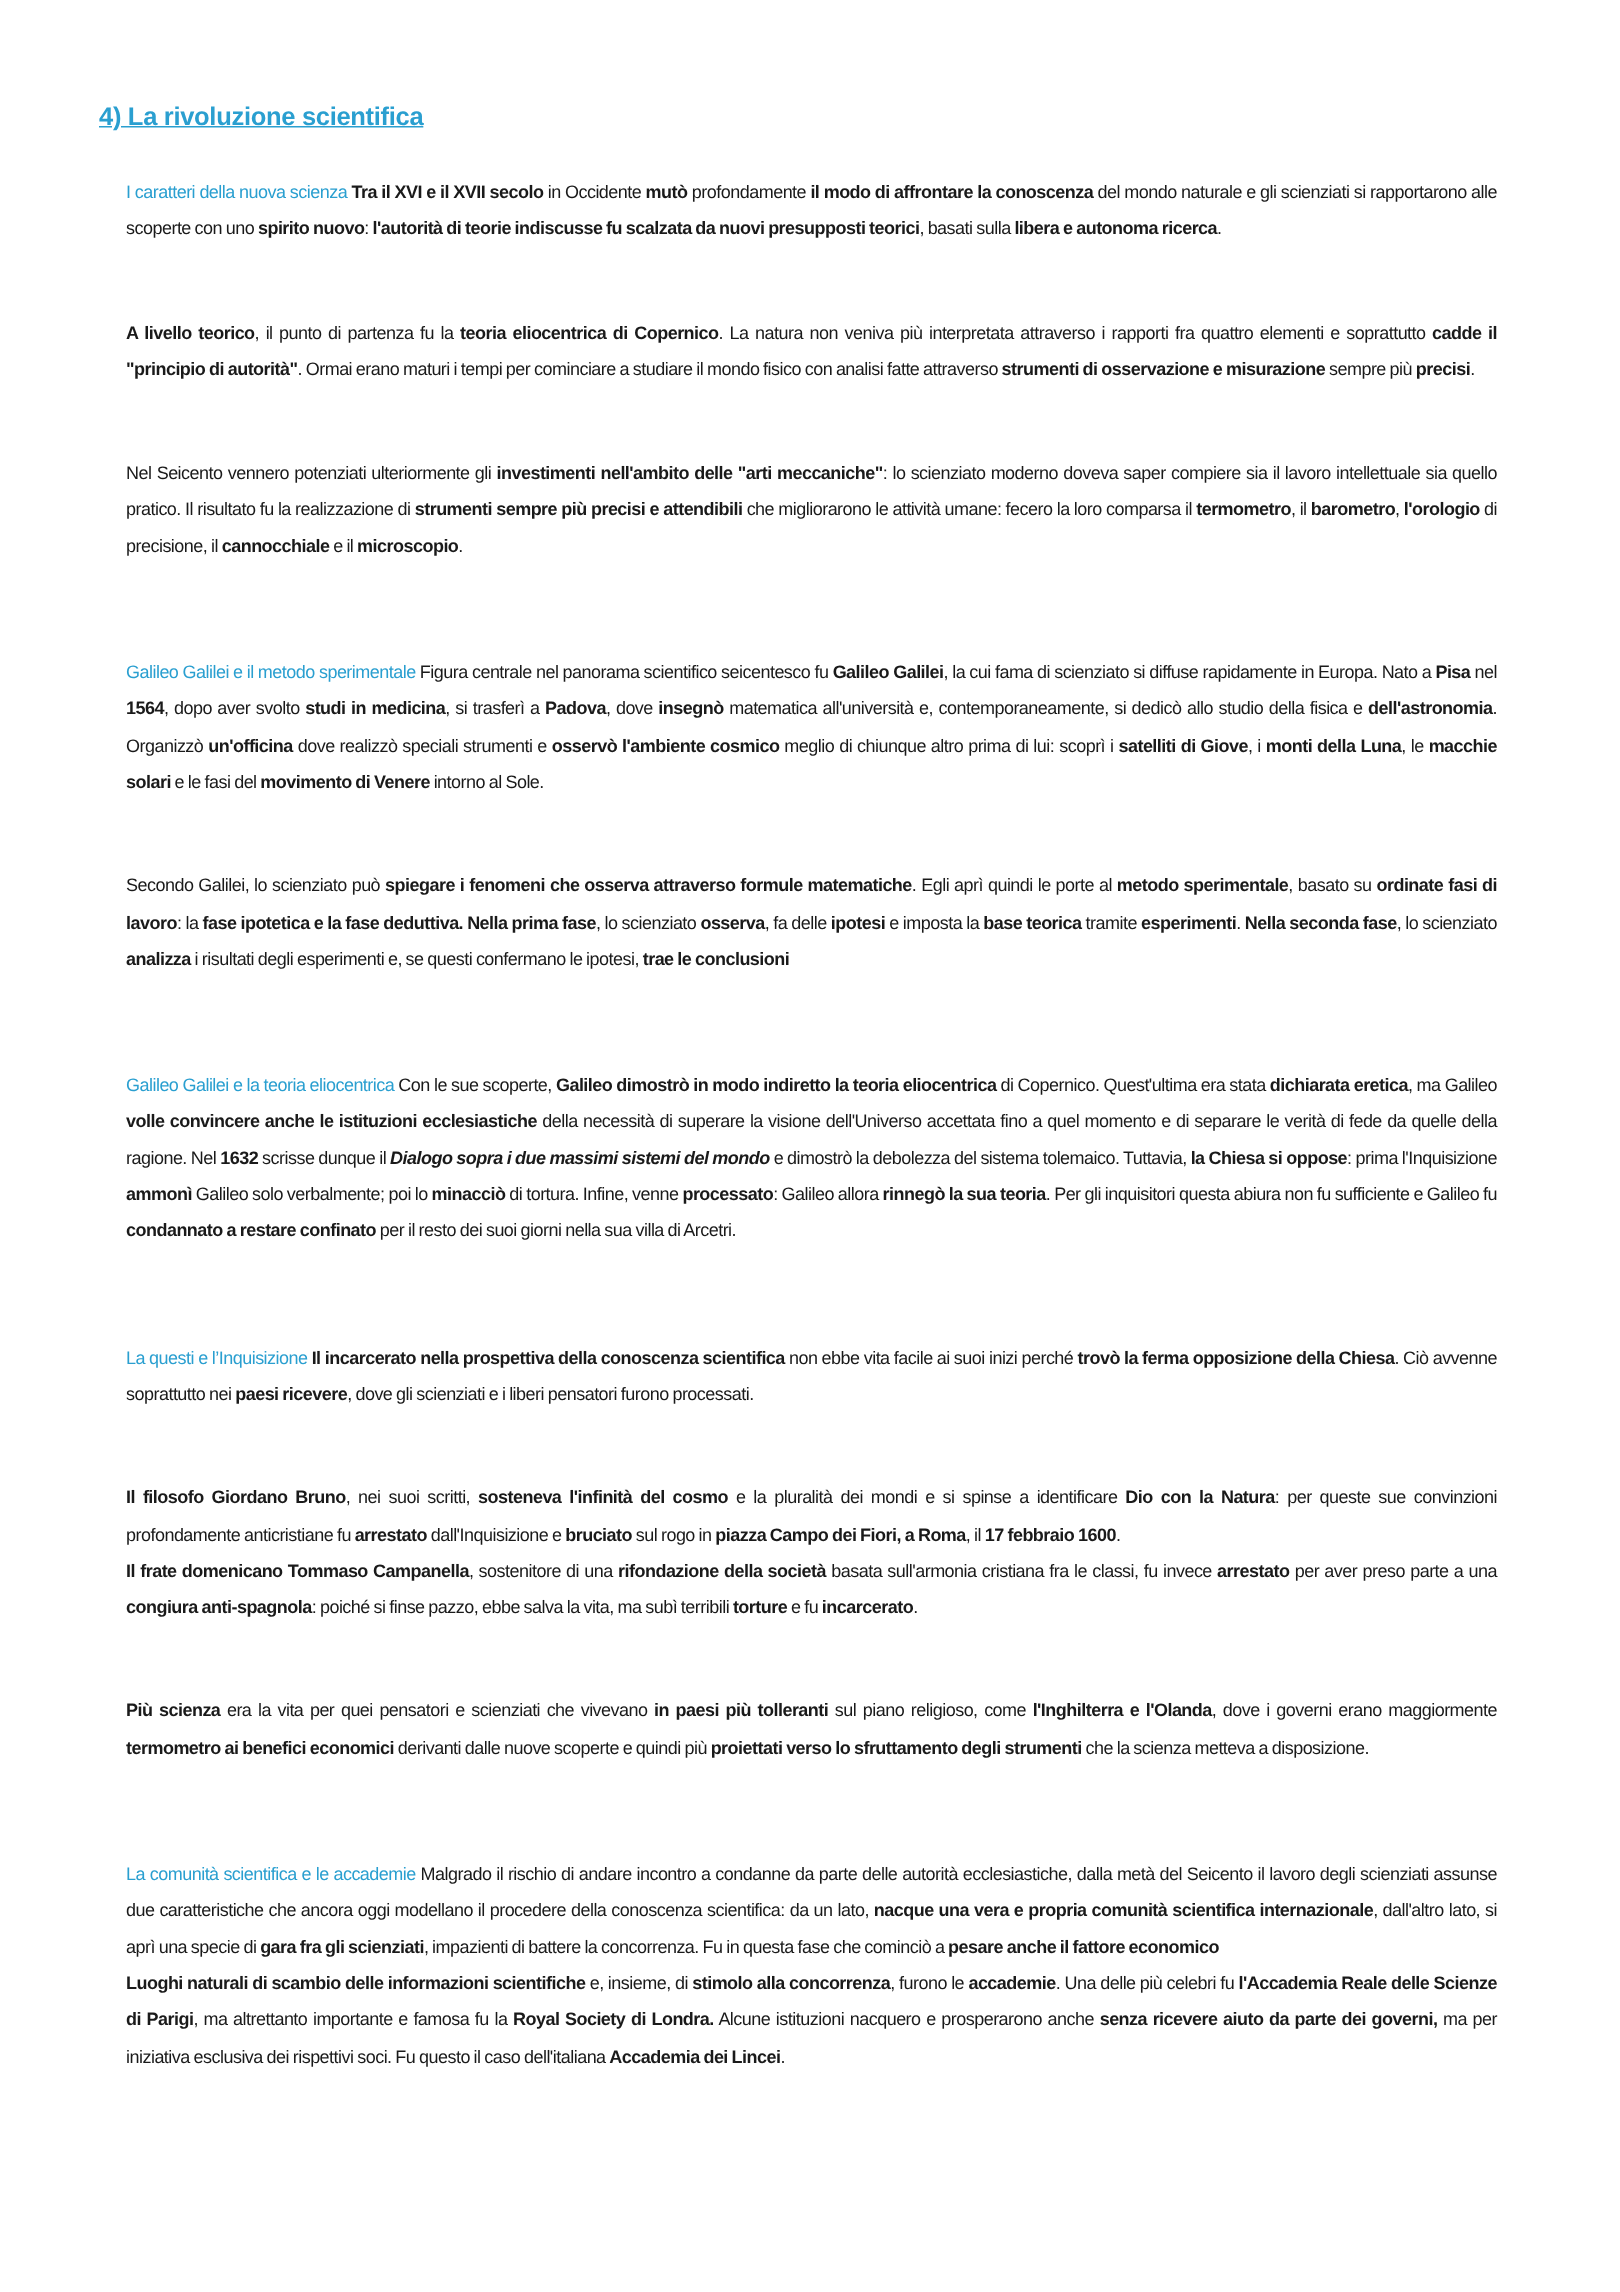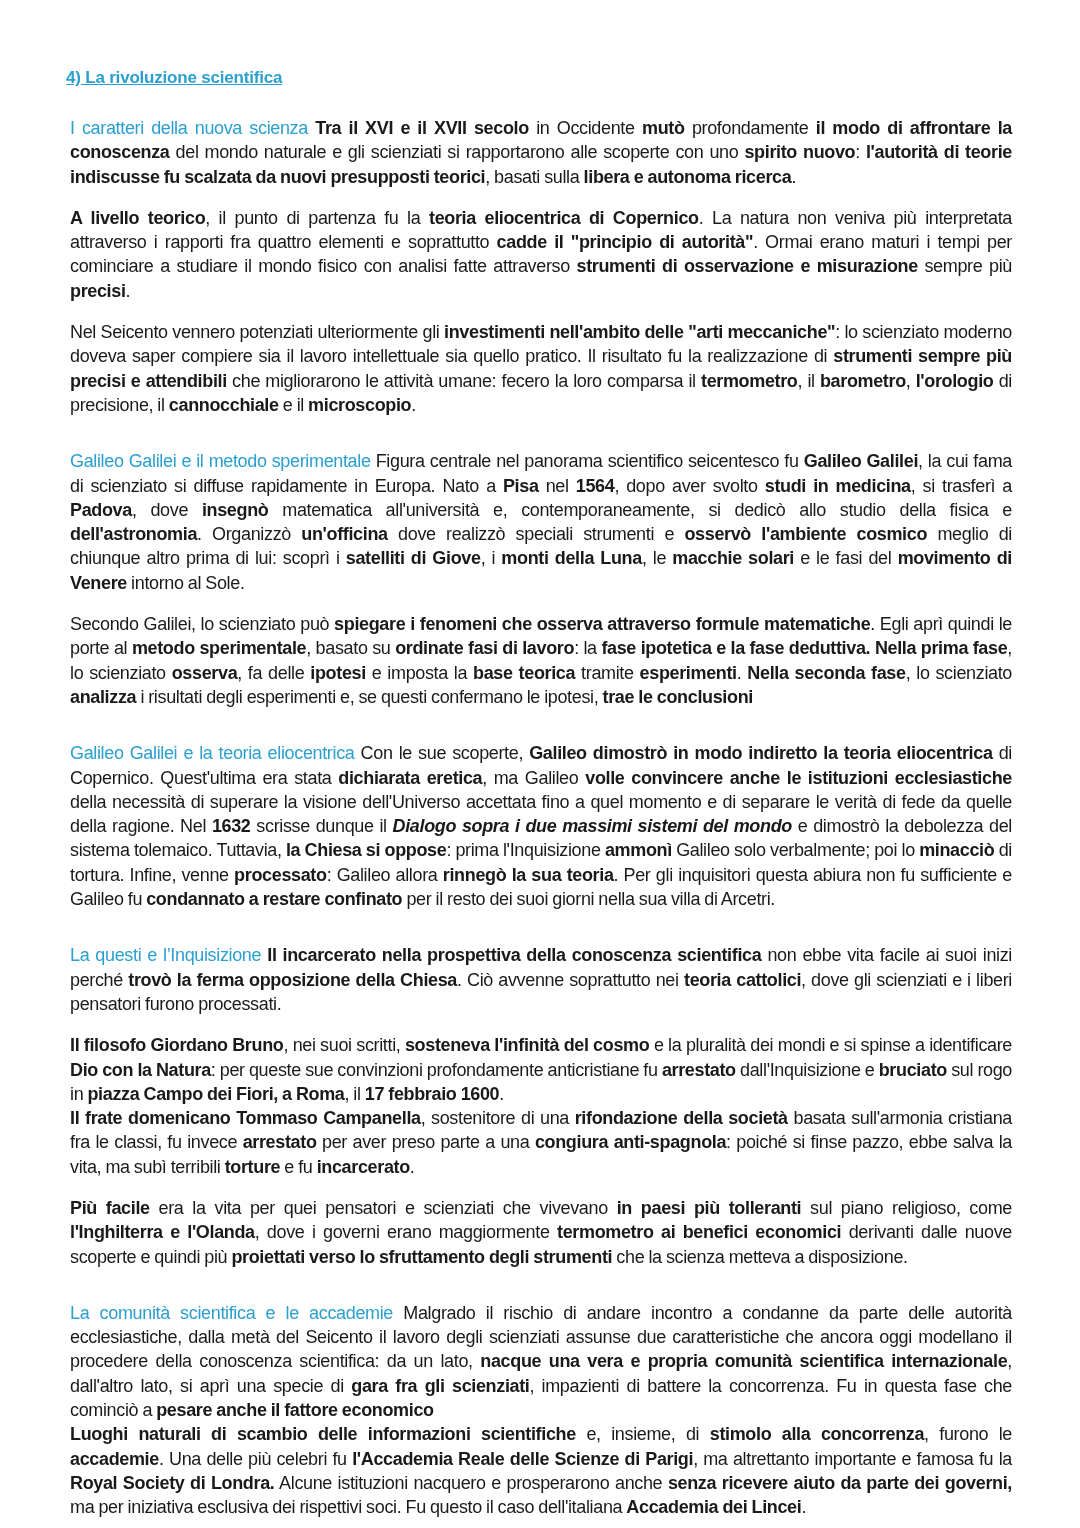--- a/index.html
+++ b/index.html
@@ -11,21 +11,21 @@
   .page { position: relative; width: 1080px; height: 1096px; }
   .content {
     position: absolute; left: 66px; top: 66px; width: 950px;
   }
   .title {
     font-size: 17px; font-weight: bold; color: #2a9fd0;
     text-decoration: underline; margin: 0 0 26px 0; line-height: 24px;
     letter-spacing: -0.2px;
   }
   p {
-    margin: 4px; font-size: 18px; line-height: 24.3px; text-align: justify;
+    margin: 18px; font-size: 12px; line-height: 24.3px; text-align: justify;
     letter-spacing: -0.35px; word-spacing: -0.5px;
   }
   .gap-s { height: 9px; }
   .gap-l { height: 24px; }
   .h { color: #2a9fd0; }
   b { font-weight: bold; }
   i { }
 </style>
 </head>
 <body>
@@ -47,25 +47,25 @@
           <p><span class="h">Galileo Galilei e il metodo sperimentale</span> Figura centrale nel panorama scientifico seicentesco fu <b>Galileo Galilei</b>, la cui fama di scienziato si diffuse rapidamente in Europa. Nato a <b>Pisa</b> nel <b>1564</b>, dopo aver svolto <b>studi in medicina</b>, si trasferì a <b>Padova</b>, dove <b>insegnò</b> matematica all'università e, contemporaneamente, si dedicò allo studio della fisica e <b>dell'astronomia</b>. Organizzò <b>un'officina</b> dove realizzò speciali strumenti e <b>osservò l'ambiente cosmico</b> meglio di chiunque altro prima di lui: scoprì i <b>satelliti di Giove</b>, i <b>monti della Luna</b>, le <b>macchie solari</b> e le fasi del <b>movimento di Venere</b> intorno al Sole.</p>
           <div class="gap-s"></div>
           <p>Secondo Galilei, lo scienziato può <b>spiegare i fenomeni che osserva attraverso formule matematiche</b>. Egli aprì quindi le porte al <b>metodo sperimentale</b>, basato su <b>ordinate fasi di lavoro</b>: la <b>fase ipotetica e la fase deduttiva. Nella prima fase</b>, lo scienziato <b>osserva</b>, fa delle <b>ipotesi</b> e imposta la <b>base teorica</b> tramite <b>esperimenti</b>. <b>Nella seconda fase</b>, lo scienziato <b>analizza</b> i risultati degli esperimenti e, se questi confermano le ipotesi, <b>trae le conclusioni</b></p>
         </div>
         <div class="gap-l"></div>
         <div>
           <p><span class="h">Galileo Galilei e la teoria eliocentrica</span> Con le sue scoperte, <b>Galileo dimostrò in modo indiretto la teoria eliocentrica</b> di Copernico. Quest'ultima era stata <b>dichiarata eretica</b>, ma Galileo <b>volle convincere anche le istituzioni ecclesiastiche</b> della necessità di superare la visione dell'Universo accettata fino a quel momento e di separare le verità di fede da quelle della ragione. Nel <b>1632</b> scrisse dunque il <b><i>Dialogo sopra i due massimi sistemi del mondo</i></b> e dimostrò la debolezza del sistema tolemaico. Tuttavia, <b>la Chiesa si oppose</b>: prima l'Inquisizione <b>ammonì</b> Galileo solo verbalmente; poi lo <b>minacciò</b> di tortura. Infine, venne <b>processato</b>: Galileo allora <b>rinnegò la sua teoria</b>. Per gli inquisitori questa abiura non fu sufficiente e Galileo fu <b>condannato a restare confinato</b> per il resto dei suoi giorni nella sua villa di Arcetri.</p>
         </div>
         <div class="gap-l"></div>
         <div>
-          <p><span class="h">La questi e l’Inquisizione</span> <b>Il incarcerato nella prospettiva della conoscenza scientifica</b> non ebbe vita facile ai suoi inizi perché <b>trovò la ferma opposizione della Chiesa</b>. Ciò avvenne soprattutto nei <b>teoria cattolici</b>, dove gli scienziati e i liberi pensatori furono processati.</p>
+          <p><span class="h">La questi e l’Inquisizione</span> <b>Il incarcerato nella prospettiva della conoscenza scientifica</b> non ebbe vita facile ai suoi inizi perché <b>trovò la ferma opposizione della Chiesa</b>. Ciò avvenne soprattutto nei <b>paesi ricevere</b>, dove gli scienziati e i liberi pensatori furono processati.</p>
           <div class="gap-s"></div>
           <p><b>Il filosofo Giordano Bruno</b>,  nei suoi scritti, <b>sosteneva l'infinità del cosmo</b> e la pluralità dei mondi e si spinse a identificare <b>Dio con la Natura</b>: per queste sue convinzioni profondamente anticristiane fu <b>arrestato</b> dall'Inquisizione e <b>bruciato</b> sul rogo in <b>piazza Campo dei Fiori, a Roma</b>, il <b>17 febbraio 1600</b>.<br><b>Il frate domenicano Tommaso Campanella</b>, sostenitore di una <b>rifondazione della società</b> basata sull'armonia cristiana fra le classi, fu invece <b>arrestato</b> per aver preso parte a una <b>congiura anti-spagnola</b>: poiché si finse pazzo, ebbe salva la vita, ma subì terribili <b>torture</b> e fu <b>incarcerato</b>.</p>
           <div class="gap-s"></div>
-          <p><b>Più facile</b> era la vita per quei pensatori e scienziati che vivevano <b>in paesi più tolleranti</b> sul piano religioso, come <b>l'Inghilterra e l'Olanda</b>, dove i governi erano maggiormente <b>termometro ai benefici economici</b> derivanti dalle nuove scoperte e quindi più <b>proiettati verso lo sfruttamento degli strumenti</b> che la scienza metteva a disposizione.</p>
+          <p><b>Più scienza</b> era la vita per quei pensatori e scienziati che vivevano <b>in paesi più tolleranti</b> sul piano religioso, come <b>l'Inghilterra e l'Olanda</b>, dove i governi erano maggiormente <b>termometro ai benefici economici</b> derivanti dalle nuove scoperte e quindi più <b>proiettati verso lo sfruttamento degli strumenti</b> che la scienza metteva a disposizione.</p>
         </div>
         <div class="gap-l"></div>
         <div>
           <p><span class="h">La comunità scientifica e le accademie</span> Malgrado il rischio di andare incontro a condanne da parte delle autorità ecclesiastiche, dalla metà del Seicento il lavoro degli scienziati assunse due caratteristiche che ancora oggi modellano il procedere della conoscenza scientifica: da un lato, <b>nacque una vera e propria comunità scientifica internazionale</b>, dall'altro lato, si aprì una specie di <b>gara fra gli scienziati</b>, impazienti di battere la concorrenza. Fu in questa fase che cominciò a <b>pesare anche il fattore economico</b><br><b>Luoghi naturali di scambio delle informazioni scientifiche</b> e, insieme, di <b>stimolo alla concorrenza</b>, furono le <b>accademie</b>. Una delle più celebri fu <b>l'Accademia Reale delle Scienze di Parigi</b>, ma altrettanto importante e famosa fu la <b>Royal Society di Londra.</b> Alcune istituzioni nacquero e prosperarono anche <b>senza ricevere aiuto da parte dei governi,</b> ma per iniziativa esclusiva dei rispettivi soci. Fu questo il caso dell'italiana <b>Accademia dei Lincei</b>.</p>
         </div>
       </div>
   </div>
 </div>
 
 </body></html>

